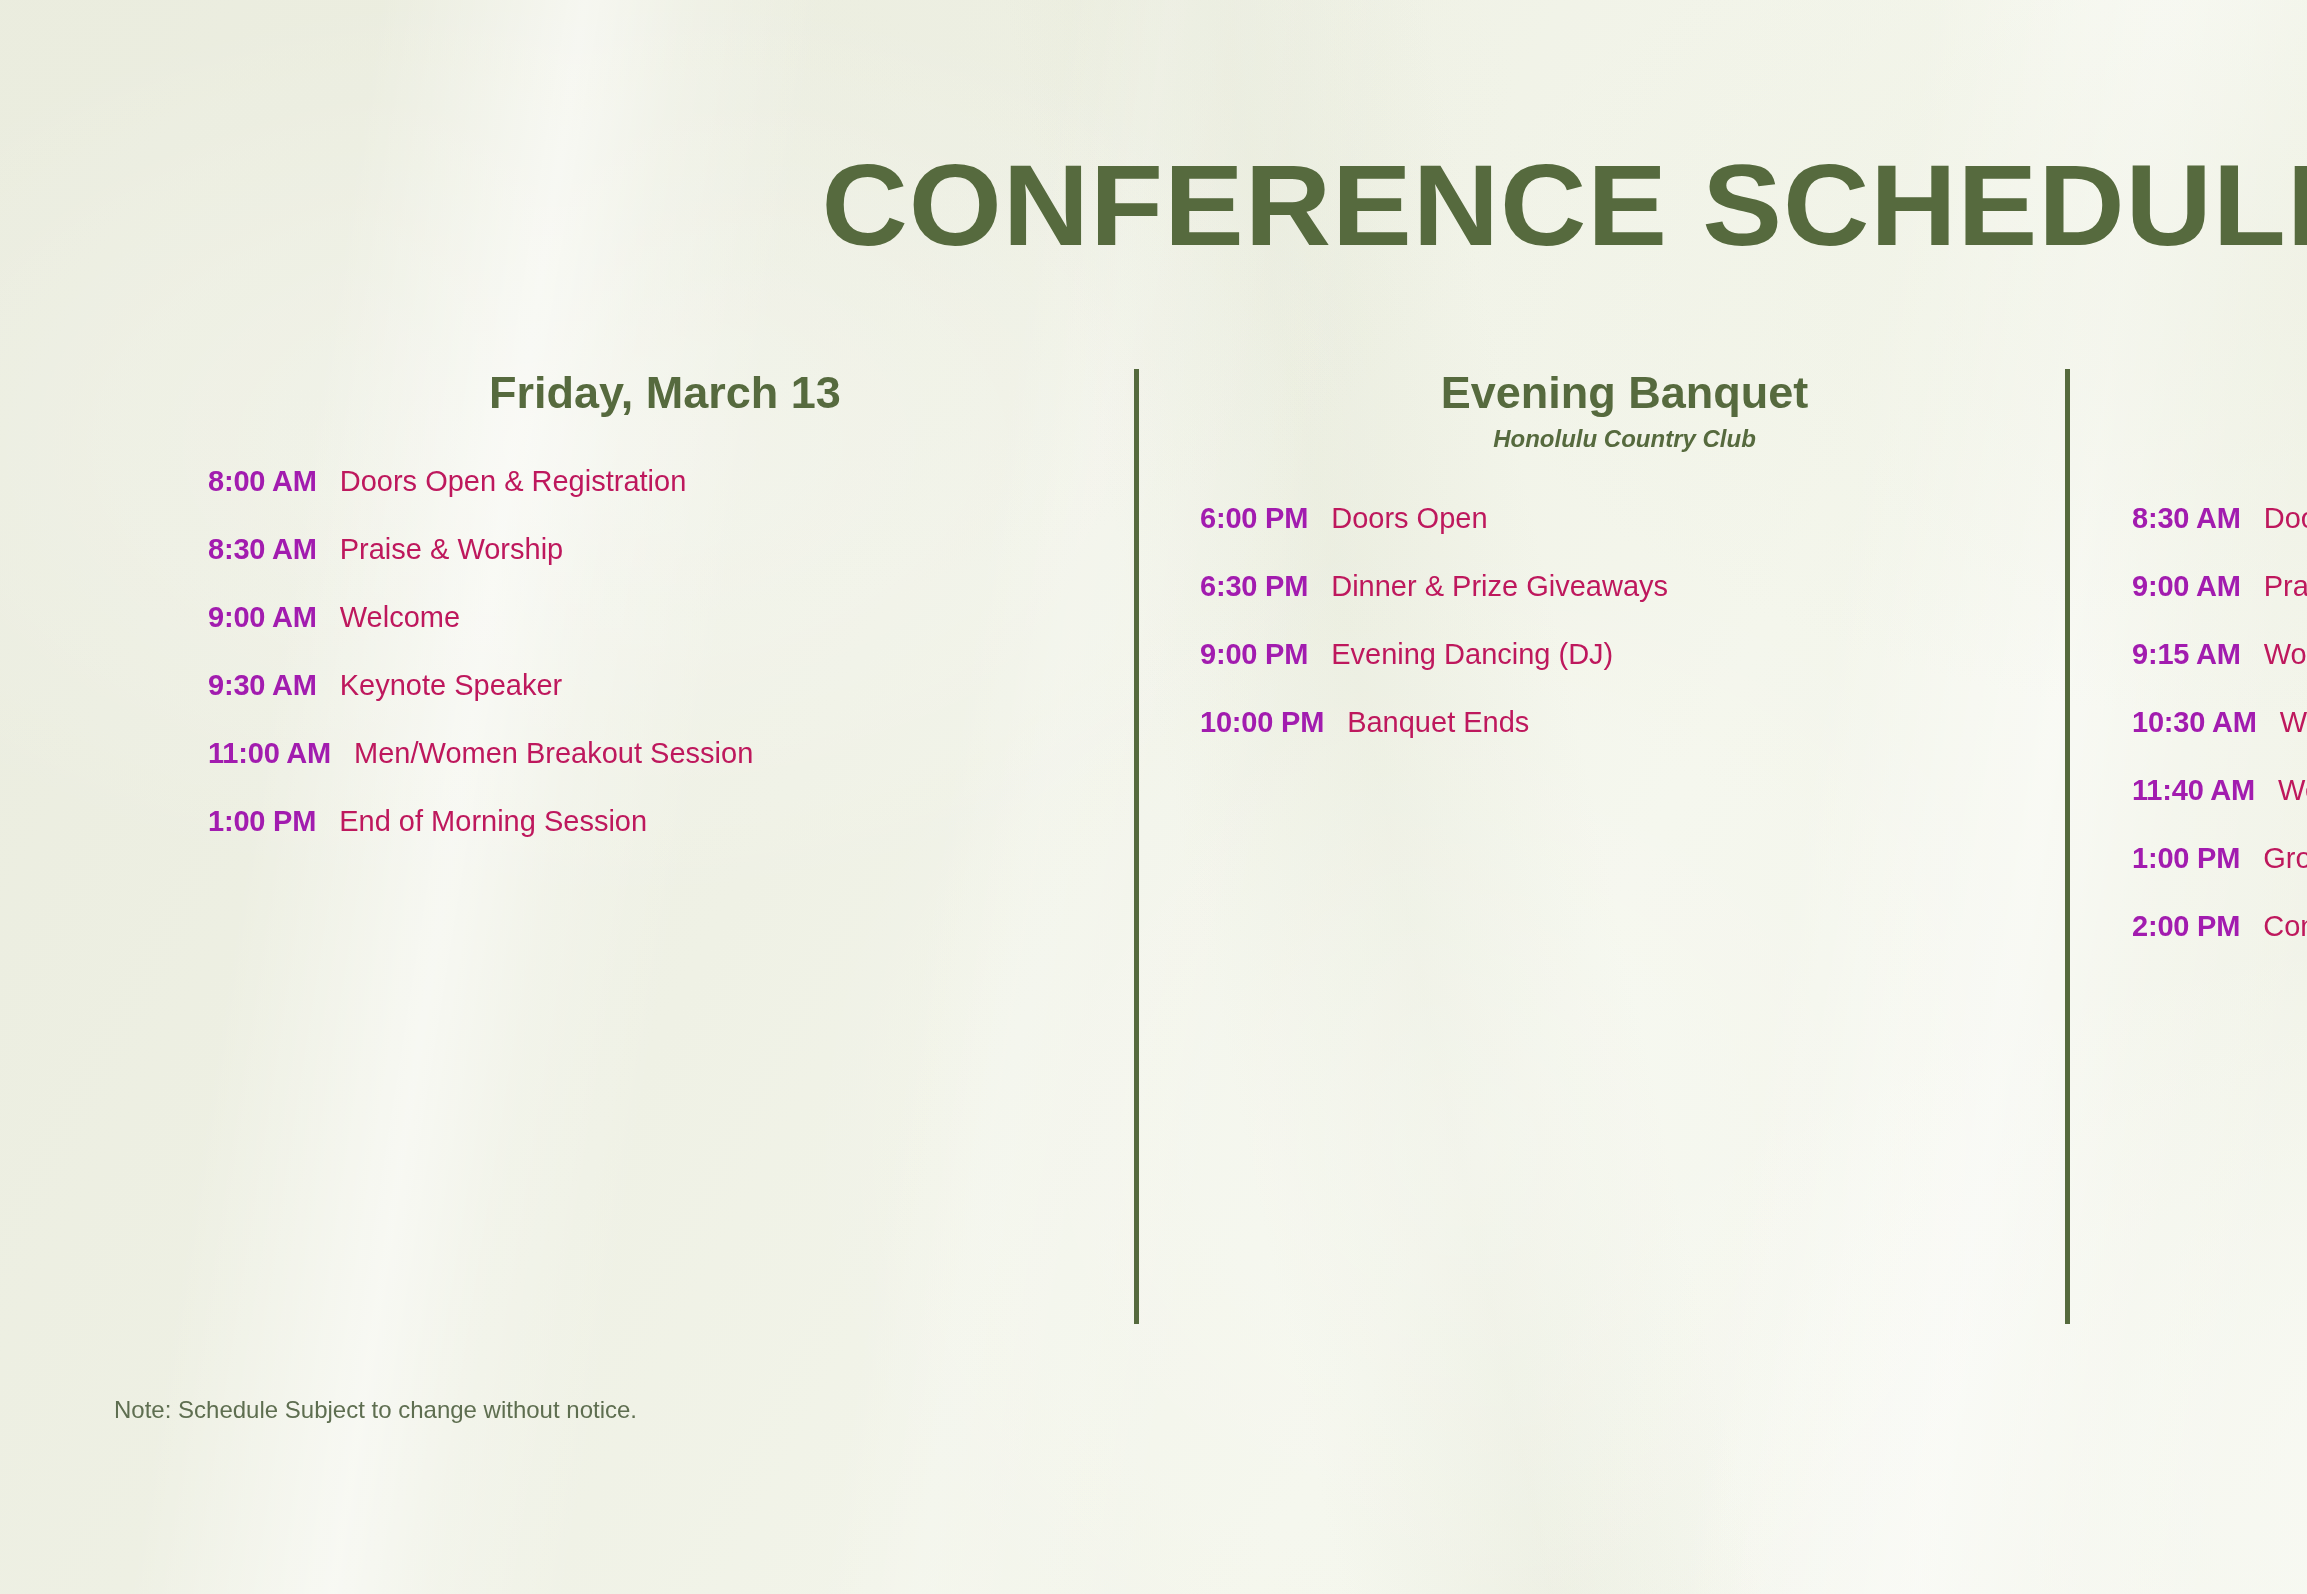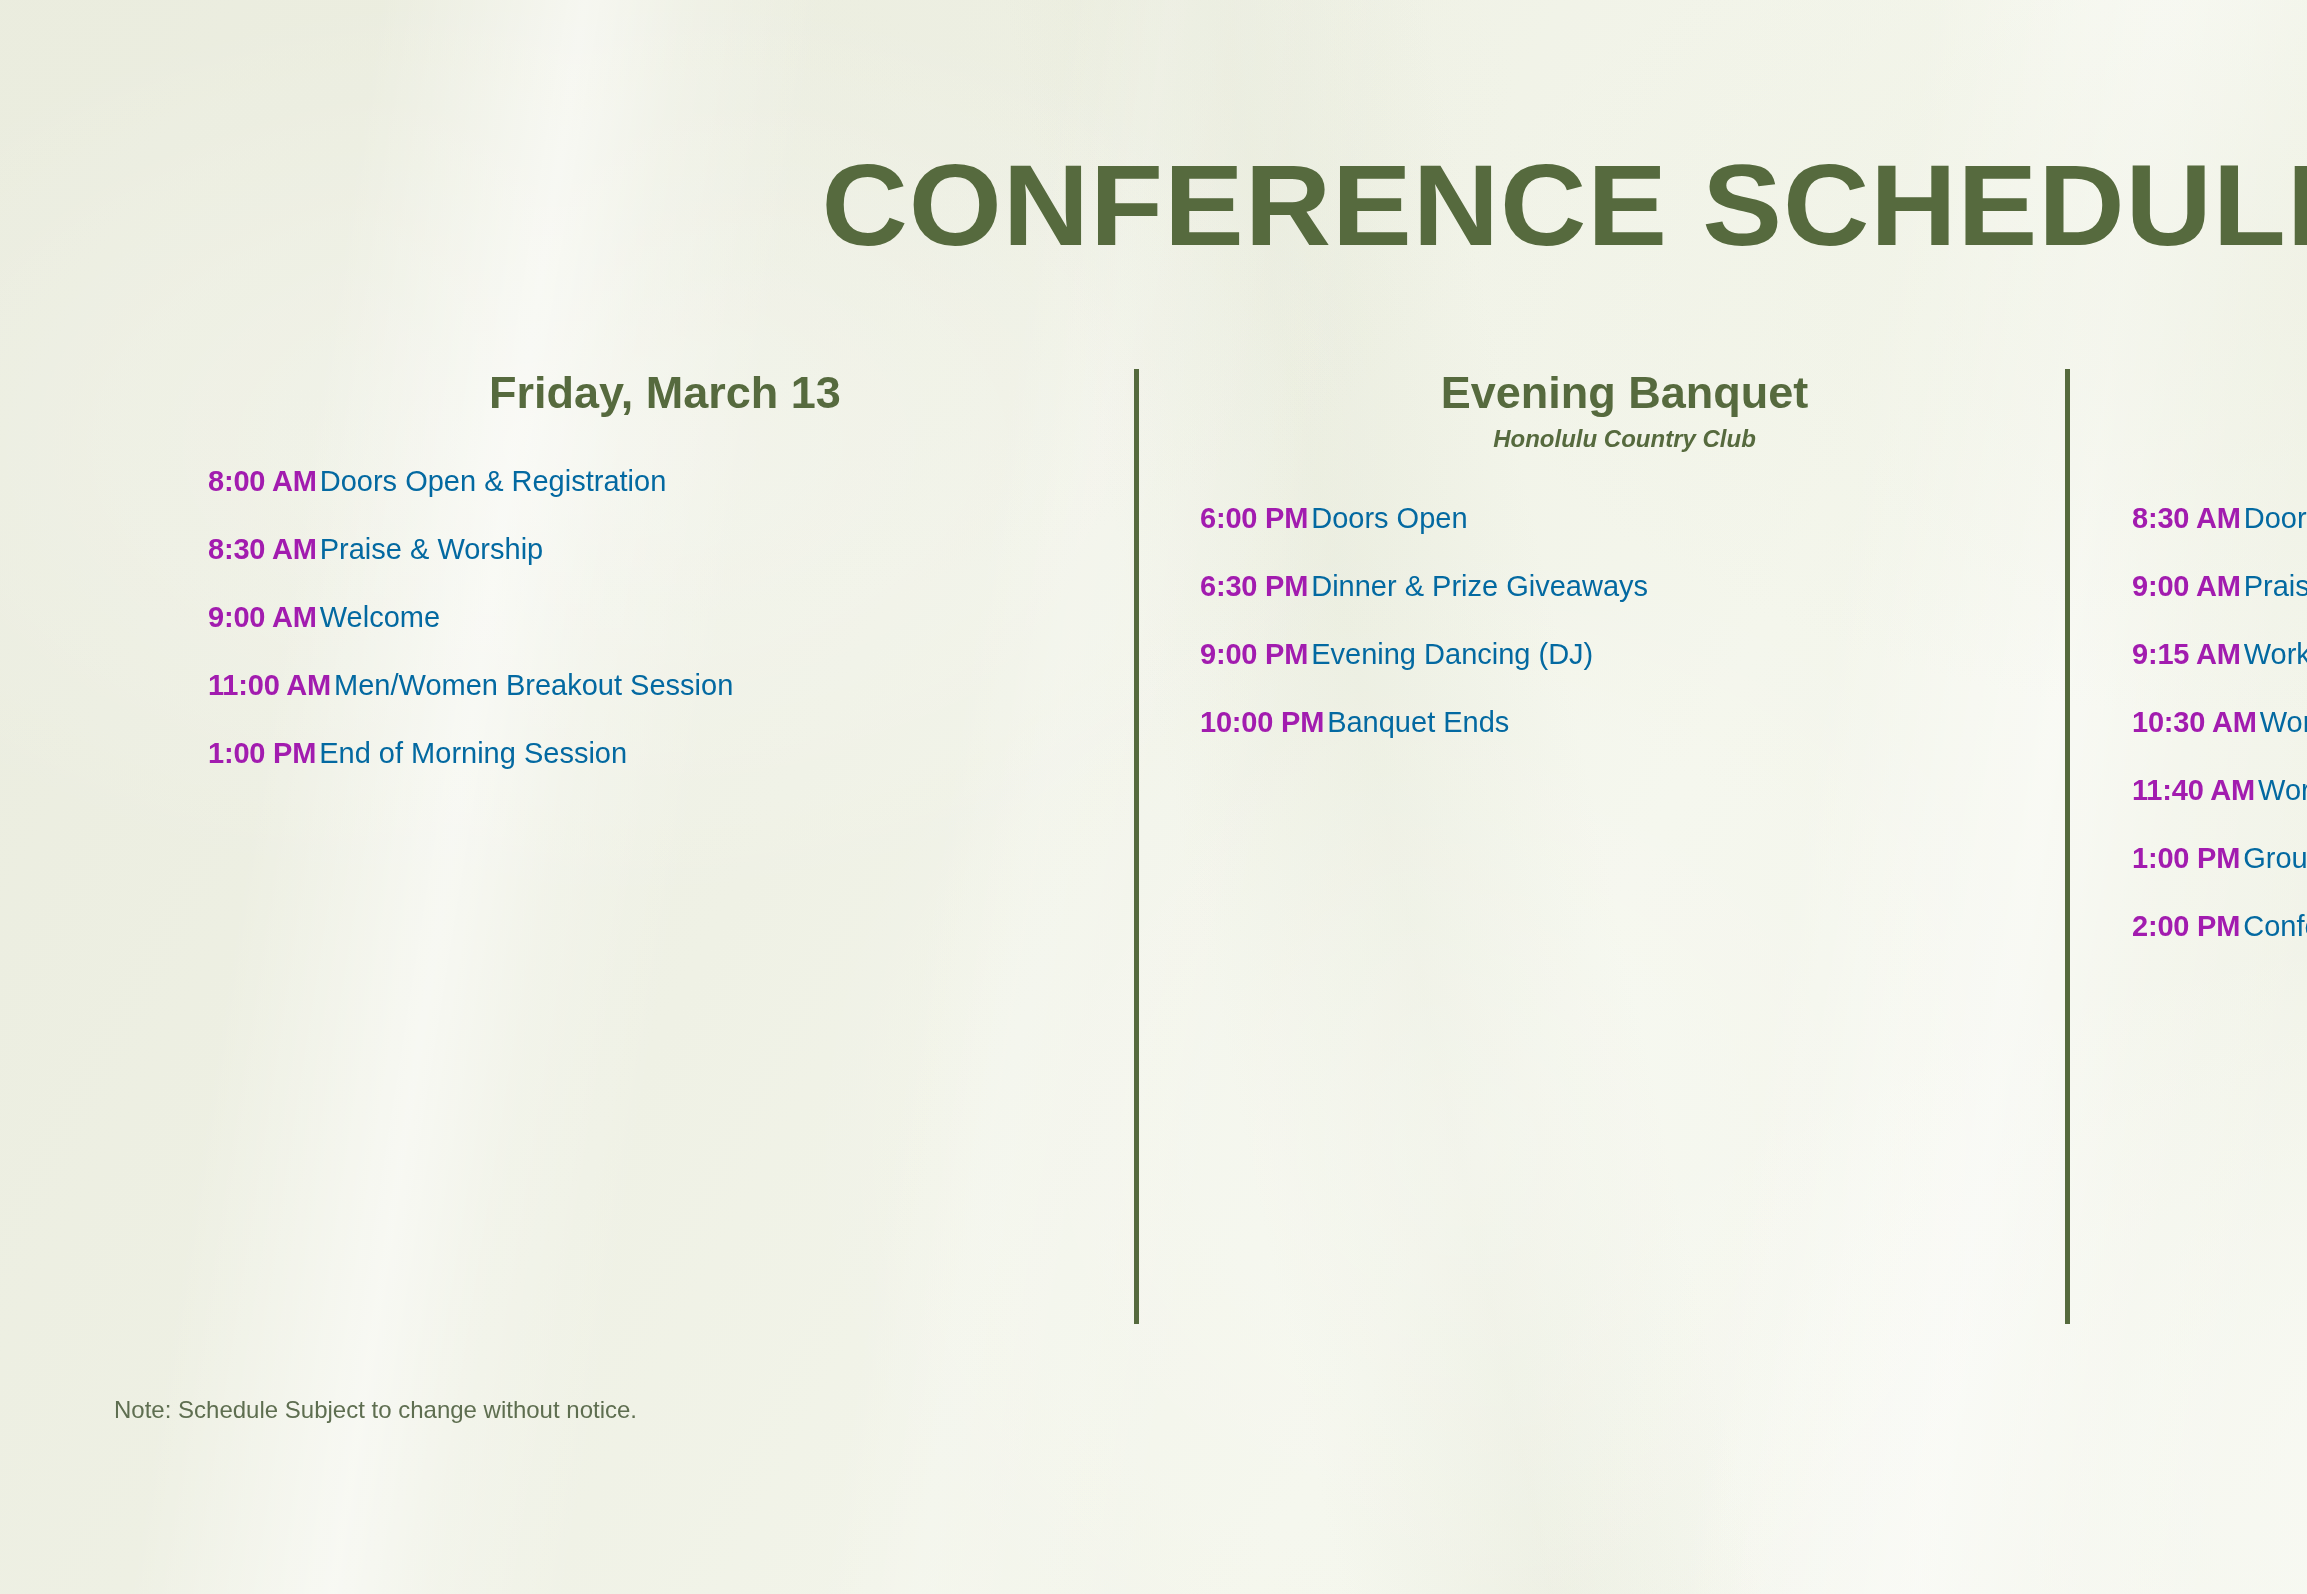--- a/index.html
+++ b/index.html
@@ -120,22 +120,22 @@
     white-space: nowrap;
     color: #5D6D4C;
   }
   .item .t {
     font-weight: 800;
     color: #a21caf;
     letter-spacing: -0.2px;
   }
   .item .d {
     font-weight: 400;
-    color: #0369a1;
-    margin-left: 3px;
+    color: #be185d;
+    margin-left: 23px;
   }
 
   
   .divider {
     position: absolute;
     top: 369px;
     width: 4.6px;
     height: 955px;
     background: #556A3D;
   }
@@ -169,20 +169,21 @@
   <div id="divider-2" class="divider"></div>
 
   <div id="columns">
 
     <div class="col" id="col-1">
       <div class="col-head">Friday, March 13</div>
       <div class="items">
         <div class="item"><span class="t">8:00 AM</span><span class="d">Doors Open &amp; Registration</span></div>
         <div class="item"><span class="t">8:30 AM</span><span class="d">Praise &amp; Worship</span></div>
         <div class="item"><span class="t">9:00 AM</span><span class="d">Welcome</span></div>
+        <div class="item"><span class="t">9:30 AM</span><span class="d">Keynote Speaker</span></div>
         <div class="item"><span class="t">11:00 AM</span><span class="d">Men/Women Breakout Session</span></div>
         <div class="item"><span class="t">1:00 PM</span><span class="d">End of Morning Session</span></div>
       </div>
     </div>
 
     <div class="col" id="col-2">
       <div class="col-head">Evening Banquet</div>
       <div class="col-sub">Honolulu Country Club</div>
       <div class="items">
         <div class="item"><span class="t">6:00 PM</span><span class="d">Doors Open</span></div>

